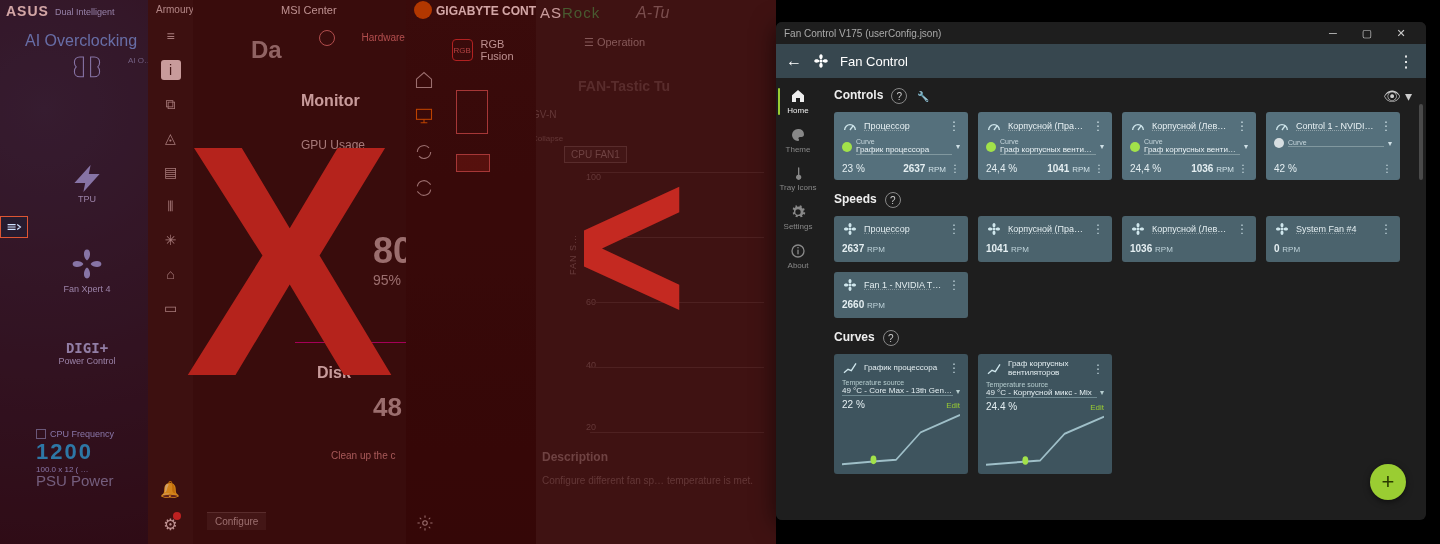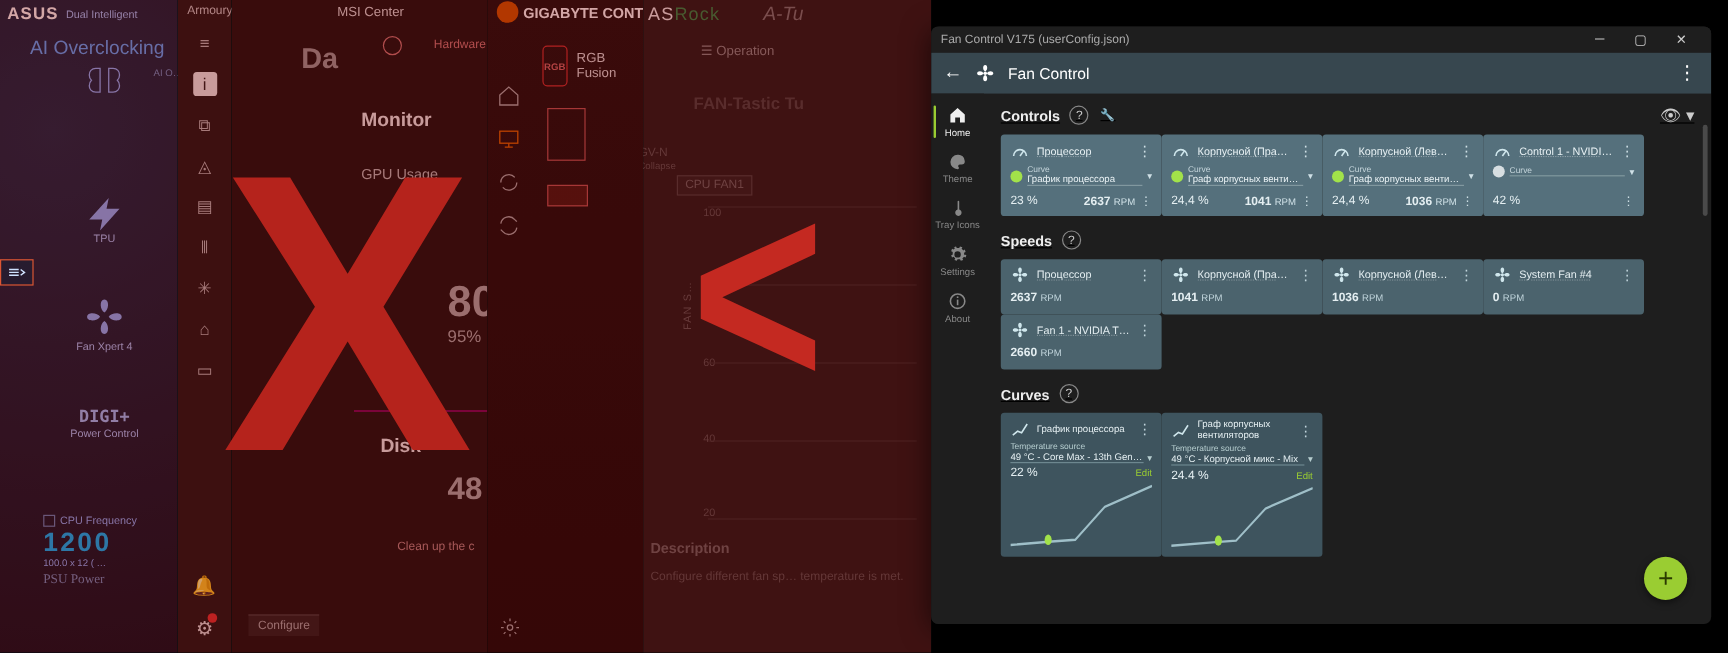--- a/index.html
+++ b/index.html
@@ -10,21 +10,21 @@
 .strip .dark-overlay { position:absolute; inset:0; background: rgba(128,0,0,0.35); pointer-events:none; }
 
 
 .s-asus { left:0; width:148px; background: radial-gradient(circle at 30% 20%, #0e2b4a, #041222); color:#cfe3ff; font-size:10px; }
 .s-asus .brand { position:absolute; top:3px; left:6px; font-weight:700; font-size:14px; color:#fff; letter-spacing:1px; }
 .s-asus .subbrand { position:absolute; top:7px; left:55px; font-size:9px; color:#9fc4ff; }
 .s-asus .tile { position:absolute; left:42px; width:90px; text-align:center; color:#a8c6ff; font-size:9px; }
 .s-asus .tile svg { width:36px; height:36px; fill:none; stroke:#8bb3ff; stroke-width:1.2; }
 .s-asus .cpu-block { position:absolute; left:36px; bottom:70px; font-size:9px; color:#8bb3ff; }
 .s-asus .cpu-block .big { font-size:22px; color:#00b7ff; font-weight:700; letter-spacing:2px; }
-.s-asus .psu { position:absolute; left:36px; bottom:55px; font-size:11px; color:#6d90c0;font-family:Liberation Serif, serif; }
+.s-asus .psu { position:absolute; left:36px; bottom:55px; font-size:15px; color:#6d90c0; }
 .menu-arrow { position:absolute; left:0; top:216px; width:28px; height:22px; border:1px solid #d53; background:#15233a66; display:flex; align-items:center; justify-content:center; }
 .menu-arrow svg{ width:16px; height:10px; stroke:#d0e2ff; fill:none; stroke-width:1.5;}
 
 
 .s-arm { left:148px; width:45px; background:#1a1a1a; color:#ddd; }
 .s-arm .title { position:absolute; top:4px; left:8px; font-size:10px; color:#ccc; white-space:nowrap; width:120px; }
 .s-arm .icol { position:absolute; left:0; top:26px; width:45px; display:flex; flex-direction:column; align-items:center; gap:14px; }
 .s-arm .icol .ic { width:20px; height:20px; display:flex; align-items:center; justify-content:center; font-size:14px; color:#bbb; }
 .s-arm .icol .ic.active { background:#eee; color:#222; border-radius:3px; }
 .s-arm .lower { position:absolute; left:0; bottom:10px; width:45px; display:flex; flex-direction:column; align-items:center; gap:16px; }
@@ -43,21 +43,21 @@
 .s-msi .hw { position:absolute; top:32px; right:-10px; font-size:10px; color:#c77; }
 .s-msi .hwicon { position:absolute; top:30px; left:126px; width:16px; height:16px; border:1.5px solid #c77; border-radius:50%; }
 .s-msi .bar { position:absolute; left:102px; top:342px; width:120px; height:1px; background:#b08; }
 .s-msi .freqtab { position:absolute; left:14px; bottom:14px; font-size:10px; color:#aaa; padding:3px 8px; background:#222; border-top:1px solid #444; }
 
 
 .s-gig { left:406px; width:130px; background:linear-gradient(#141111,#0d0b0b); }
 .s-gig .title { position:absolute; top:4px; left:30px; font-size:12px; font-weight:700; color:#fff; white-space:nowrap;}
 .s-gig .logoicon{position:absolute; top:1px; left:8px; width:18px;height:18px; border-radius:50%; background:#cc5500;}
 .s-gig .rgbrow { position:absolute; top:38px; left:46px; display:flex; align-items:center; gap:8px; }
-.s-gig .rgbrow .hex { width:22px; height:34px; border:1px solid #c33; border-radius:4px; display:flex; align-items:center; justify-content:center; font-size:8px; color:#c66;font-weight:bold;}
+.s-gig .rgbrow .hex { width:22px; height:22px; border:1px solid #c33; border-radius:4px; display:flex; align-items:center; justify-content:center; font-size:8px; color:#c66;}
 .s-gig .rgbrow span { font-size:11px; color:#ddd; }
 .s-gig .gicol { position:absolute; left:8px; top:70px; display:flex; flex-direction:column; gap:16px; }
 .s-gig .gicol .gi { width:20px; height:20px; stroke:#aaa; fill:none; stroke-width:1.3; }
 .s-gig .gicol .gi.sel { stroke:#d60; }
 .s-gig .mb { position:absolute; left:50px; top:90px; width:32px; height:44px; border:1px solid #b55; }
 .s-gig .gpu { position:absolute; left:50px; top:154px; width:34px; height:18px; border:1px solid #b55; background:rgba(200,60,40,.25); }
 .s-gig .gear { position:absolute; left:10px; bottom:12px; width:18px; height:18px; stroke:#aaa; fill:none; stroke-width:1.4;}
 
 
 .s-asr { left:536px; width:240px; background:#1c1c1c; color:#bbb; font-size:11px; }
@@ -67,21 +67,21 @@
 .s-asr .oper { position:absolute; top:36px; left:48px; font-size:11px; color:#888; }
 .s-asr .fant { position:absolute; top:78px; left:42px; font-size:14px; font-weight:600; color:#444; }
 .s-asr .fanlbl { position:absolute; top:146px; left:28px; font-size:10px; border:1px solid #444; padding:2px 6px; color:#666; background:#222; }
 .s-asr .chart { position:absolute; top:172px; left:28px; width:200px; height:260px; }
 .s-asr .axis-l { position:absolute; left:0; top:0; height:100%; display:flex; flex-direction:column; justify-content:space-between; font-size:9px; color:#555; }
 .s-asr .axis-yt { position:absolute; left:4px; top:62px; writing-mode:vertical-rl; transform:rotate(180deg); font-size:9px; color:#5a5a5a; letter-spacing:1px;}
 .s-asr .grid { position:absolute; left:26px; top:0; right:0; bottom:0; }
 .s-asr .grid .hl { position:absolute; left:0; right:0; height:1px; background:#333; }
 .s-asr .desc { position:absolute; left:6px; top:450px; font-size:12px; color:#666; font-weight:600;}
 .s-asr .desctxt { position:absolute; left:6px; top:474px; right:6px; font-size:10px; color:#555; line-height:1.3;}
-.s-asr .gvn { position:absolute; left:-4px; top:122px; font-size:10px; color:#555; }
+.s-asr .gvn { position:absolute; left:-4px; top:109px; font-size:10px; color:#555; }
 .s-asr .collapse { position:absolute; left:-4px; top:134px; font-size:8px; color:#555; }
 
 
 .bigX { position:absolute; left:180px; top:96px; font-size:330px; font-weight:700; color:#b5231c; pointer-events:none; line-height:1; letter-spacing:-20px; transform:scaleX(0.95);}
 .bigLT { position:absolute; left:576px; top:150px; font-size:190px; font-weight:900; color:#c42921; pointer-events:none; line-height:1; transform:scaleY(1.2); }
 
 
 .fc-window { position:absolute; left:776px; top:22px; width:650px; height:498px; background:#1e1e1e; border-radius:6px; overflow:hidden; display:flex; flex-direction:column; box-shadow: 0 4px 24px rgba(0,0,0,.6); }
 
 .fc-titlebar { height:22px; background:#1e1e1e; display:flex; align-items:center; padding:0 8px; font-size:10px; color:#aaa; }
@@ -99,26 +99,26 @@
 .fc-side { width:44px; background:#1e1e1e; display:flex; flex-direction:column; align-items:center; padding-top:6px; gap:4px; }
 .fc-side .sideitem { width:44px; display:flex; flex-direction:column; align-items:center; gap:2px; font-size:8px; color:#888; padding:4px 0; position:relative;}
 .fc-side .sideitem.active { color:#eee; }
 .fc-side .sideitem.active::before{content:""; position:absolute; left:2px; top:4px; bottom:4px; width:2px; background:#9acd32; border-radius:1px;}
 .fc-side .sideitem svg{width:16px;height:16px;fill:#888;}
 .fc-side .sideitem.active svg{fill:#eee;}
 
 .fc-main { flex:1; overflow:auto; padding:8px 14px 12px 14px; position:relative;}
 .fc-main::-webkit-scrollbar{width:6px;} .fc-main::-webkit-scrollbar-thumb{background:#444;}
 
-.section-head { display:flex; align-items:flex-end; gap:8px; margin:2px 0 8px 0;text-decoration:underline; }
+.section-head { display:flex; align-items:flex-start; gap:8px; margin:2px 0 8px 0; }
 .section-head .t { font-size:12px; font-weight:600; color:#eee; }
 .section-head .q { width:16px; height:16px; border:1px solid #888; border-radius:50%; color:#ccc; font-size:10px; display:flex;align-items:center;justify-content:center;}
 .section-head .eye { margin-left:auto; color:#ccc; font-size:14px; display:flex; align-items:center; gap:2px;}
 
-.card-row { display:flex; flex-wrap:wrap; margin-bottom:12px; }
+.card-row { display:flex; gap:10px; flex-wrap:wrap; margin-bottom:12px; }
 
 
 .ctrl-card { width:134px; height:68px; background:#55707c; border-radius:3px; padding:6px 8px; color:#e8f1f4; position:relative; display:flex; flex-direction:column; }
 .ctrl-card .row1{display:flex; align-items:center; gap:6px;}
 .ctrl-card .row1 .gauge{width:16px;height:16px;}
 .ctrl-card .row1 .nm{font-size:9px; flex:1; white-space:nowrap; overflow:hidden; text-overflow:ellipsis; text-decoration: underline dotted rgba(255,255,255,.35);}
 .ctrl-card .row1 .more{font-size:12px; color:#cfe0e6;}
 .ctrl-card .row2{display:flex; align-items:center; gap:4px; margin-top:4px;}
 .ctrl-card .row2 .dot{width:10px;height:10px;border-radius:50%;}
 .ctrl-card .row2 .dot.g{background:#a2e24a;}

